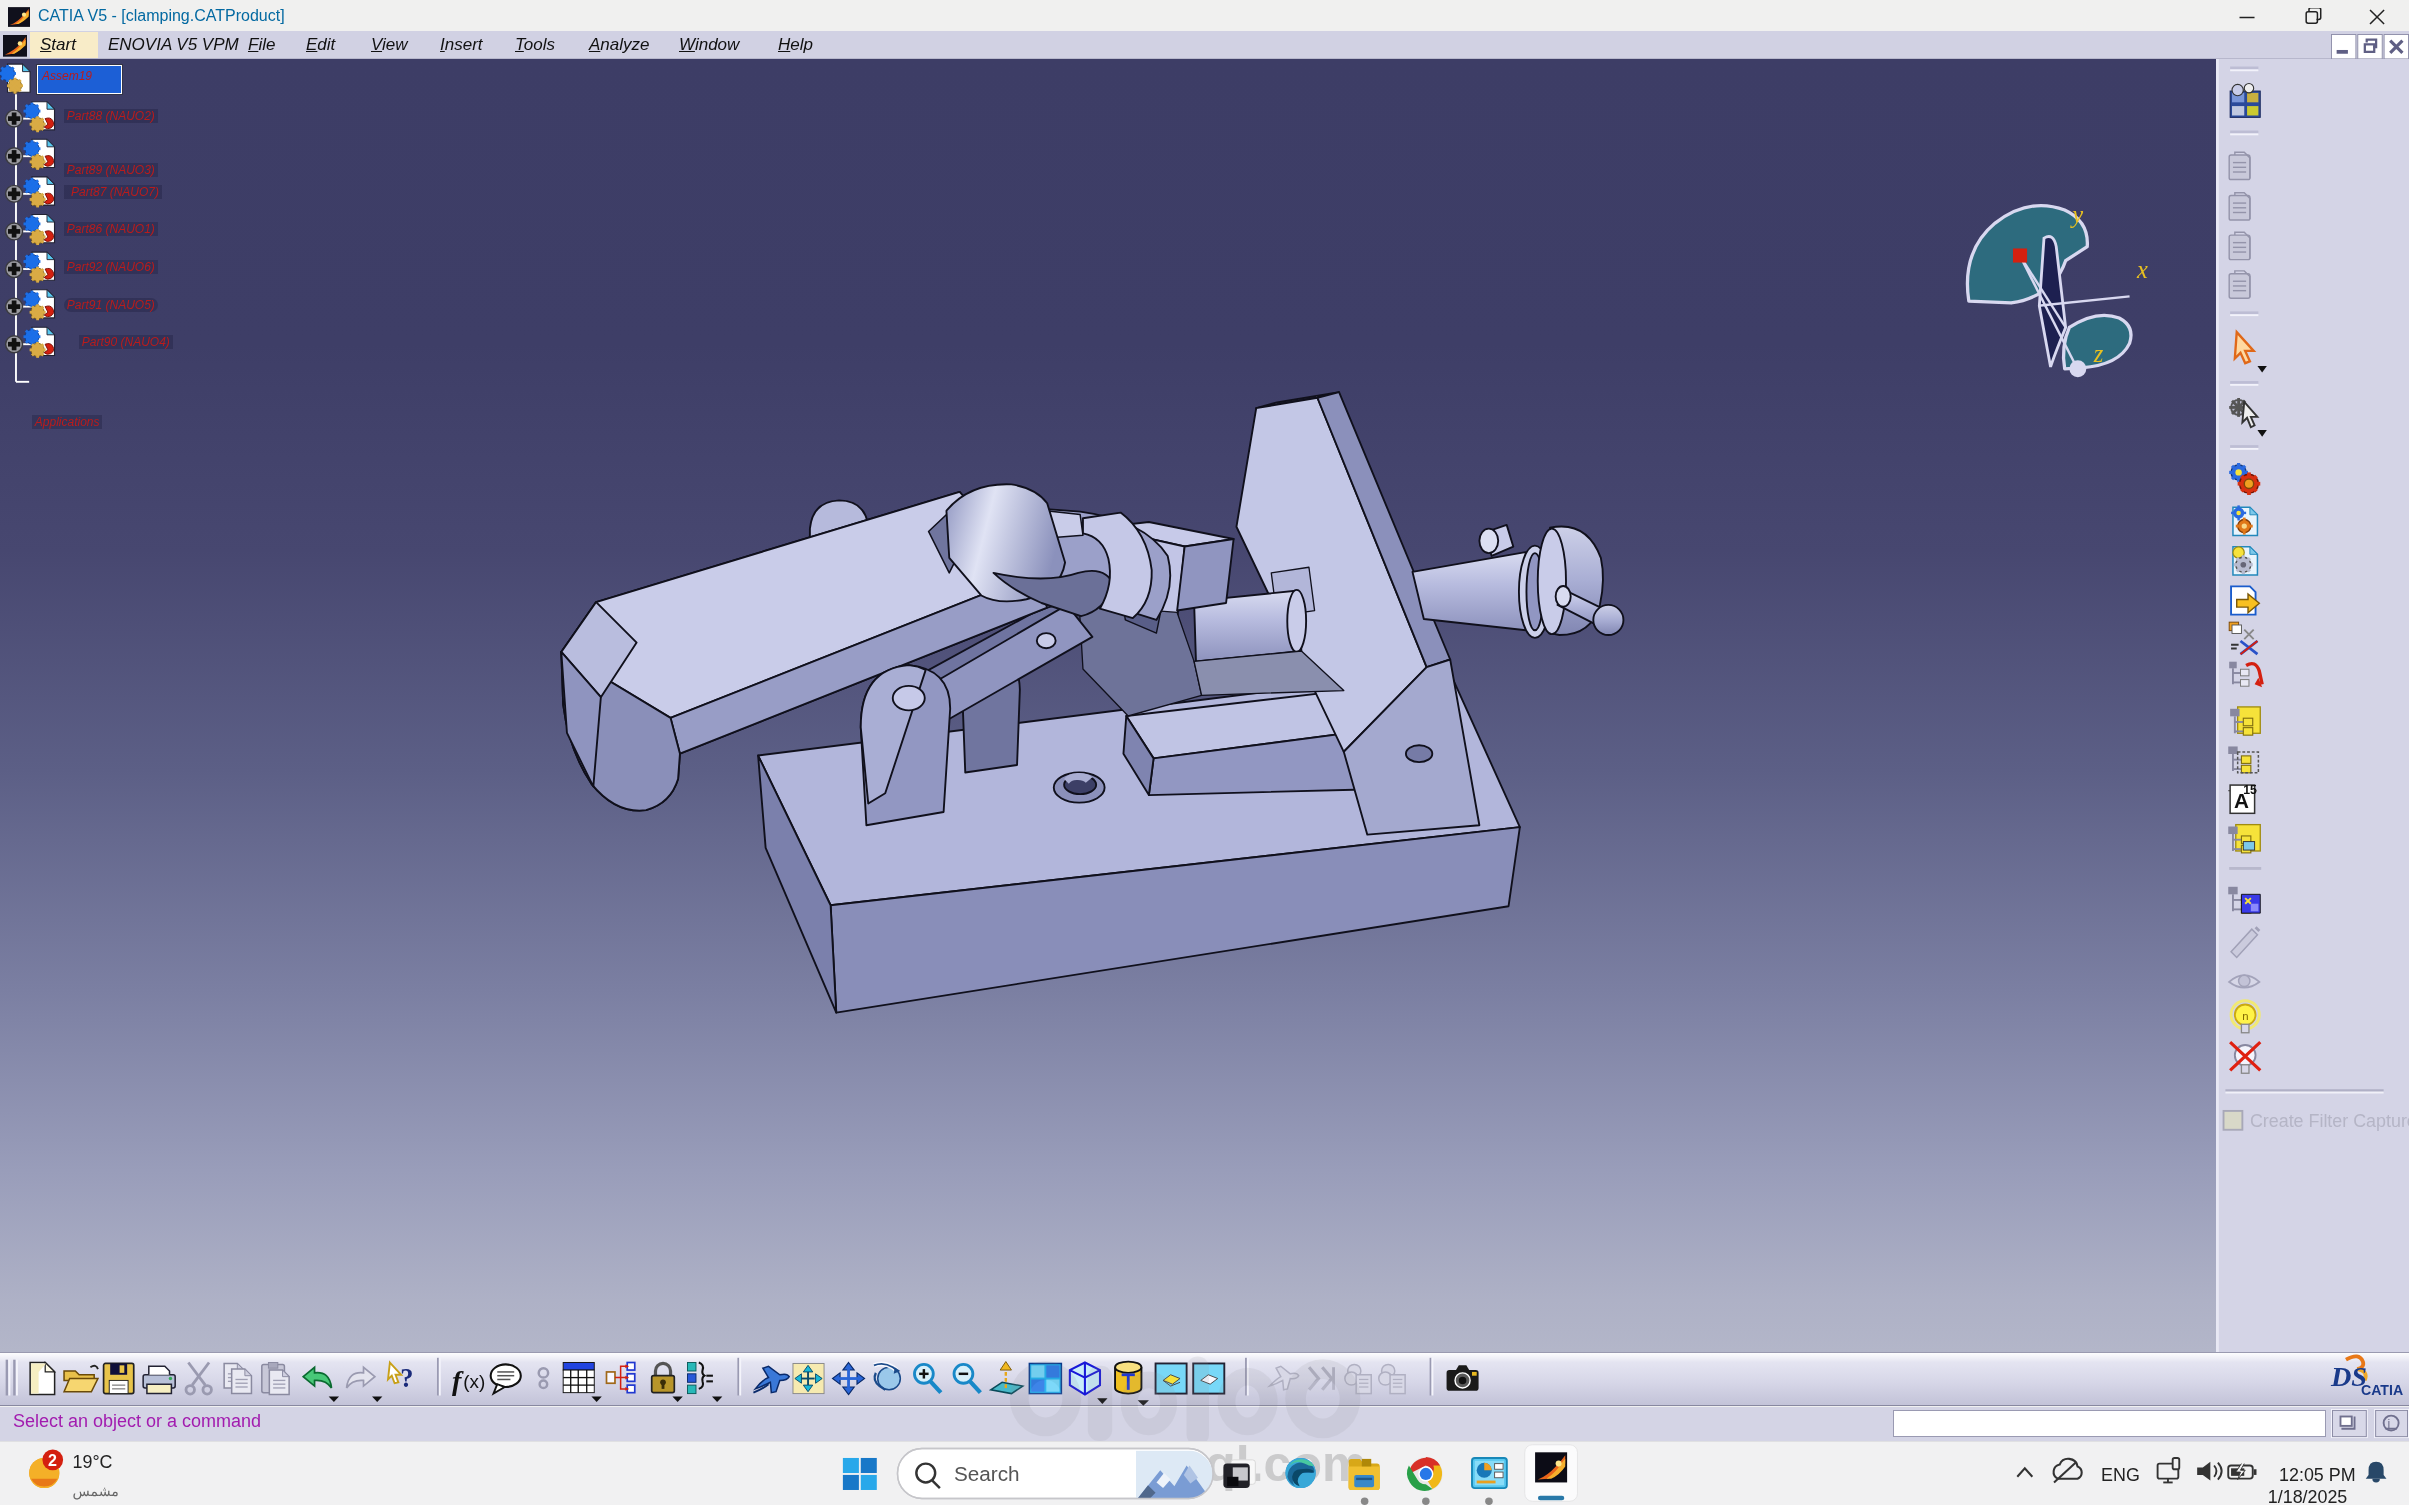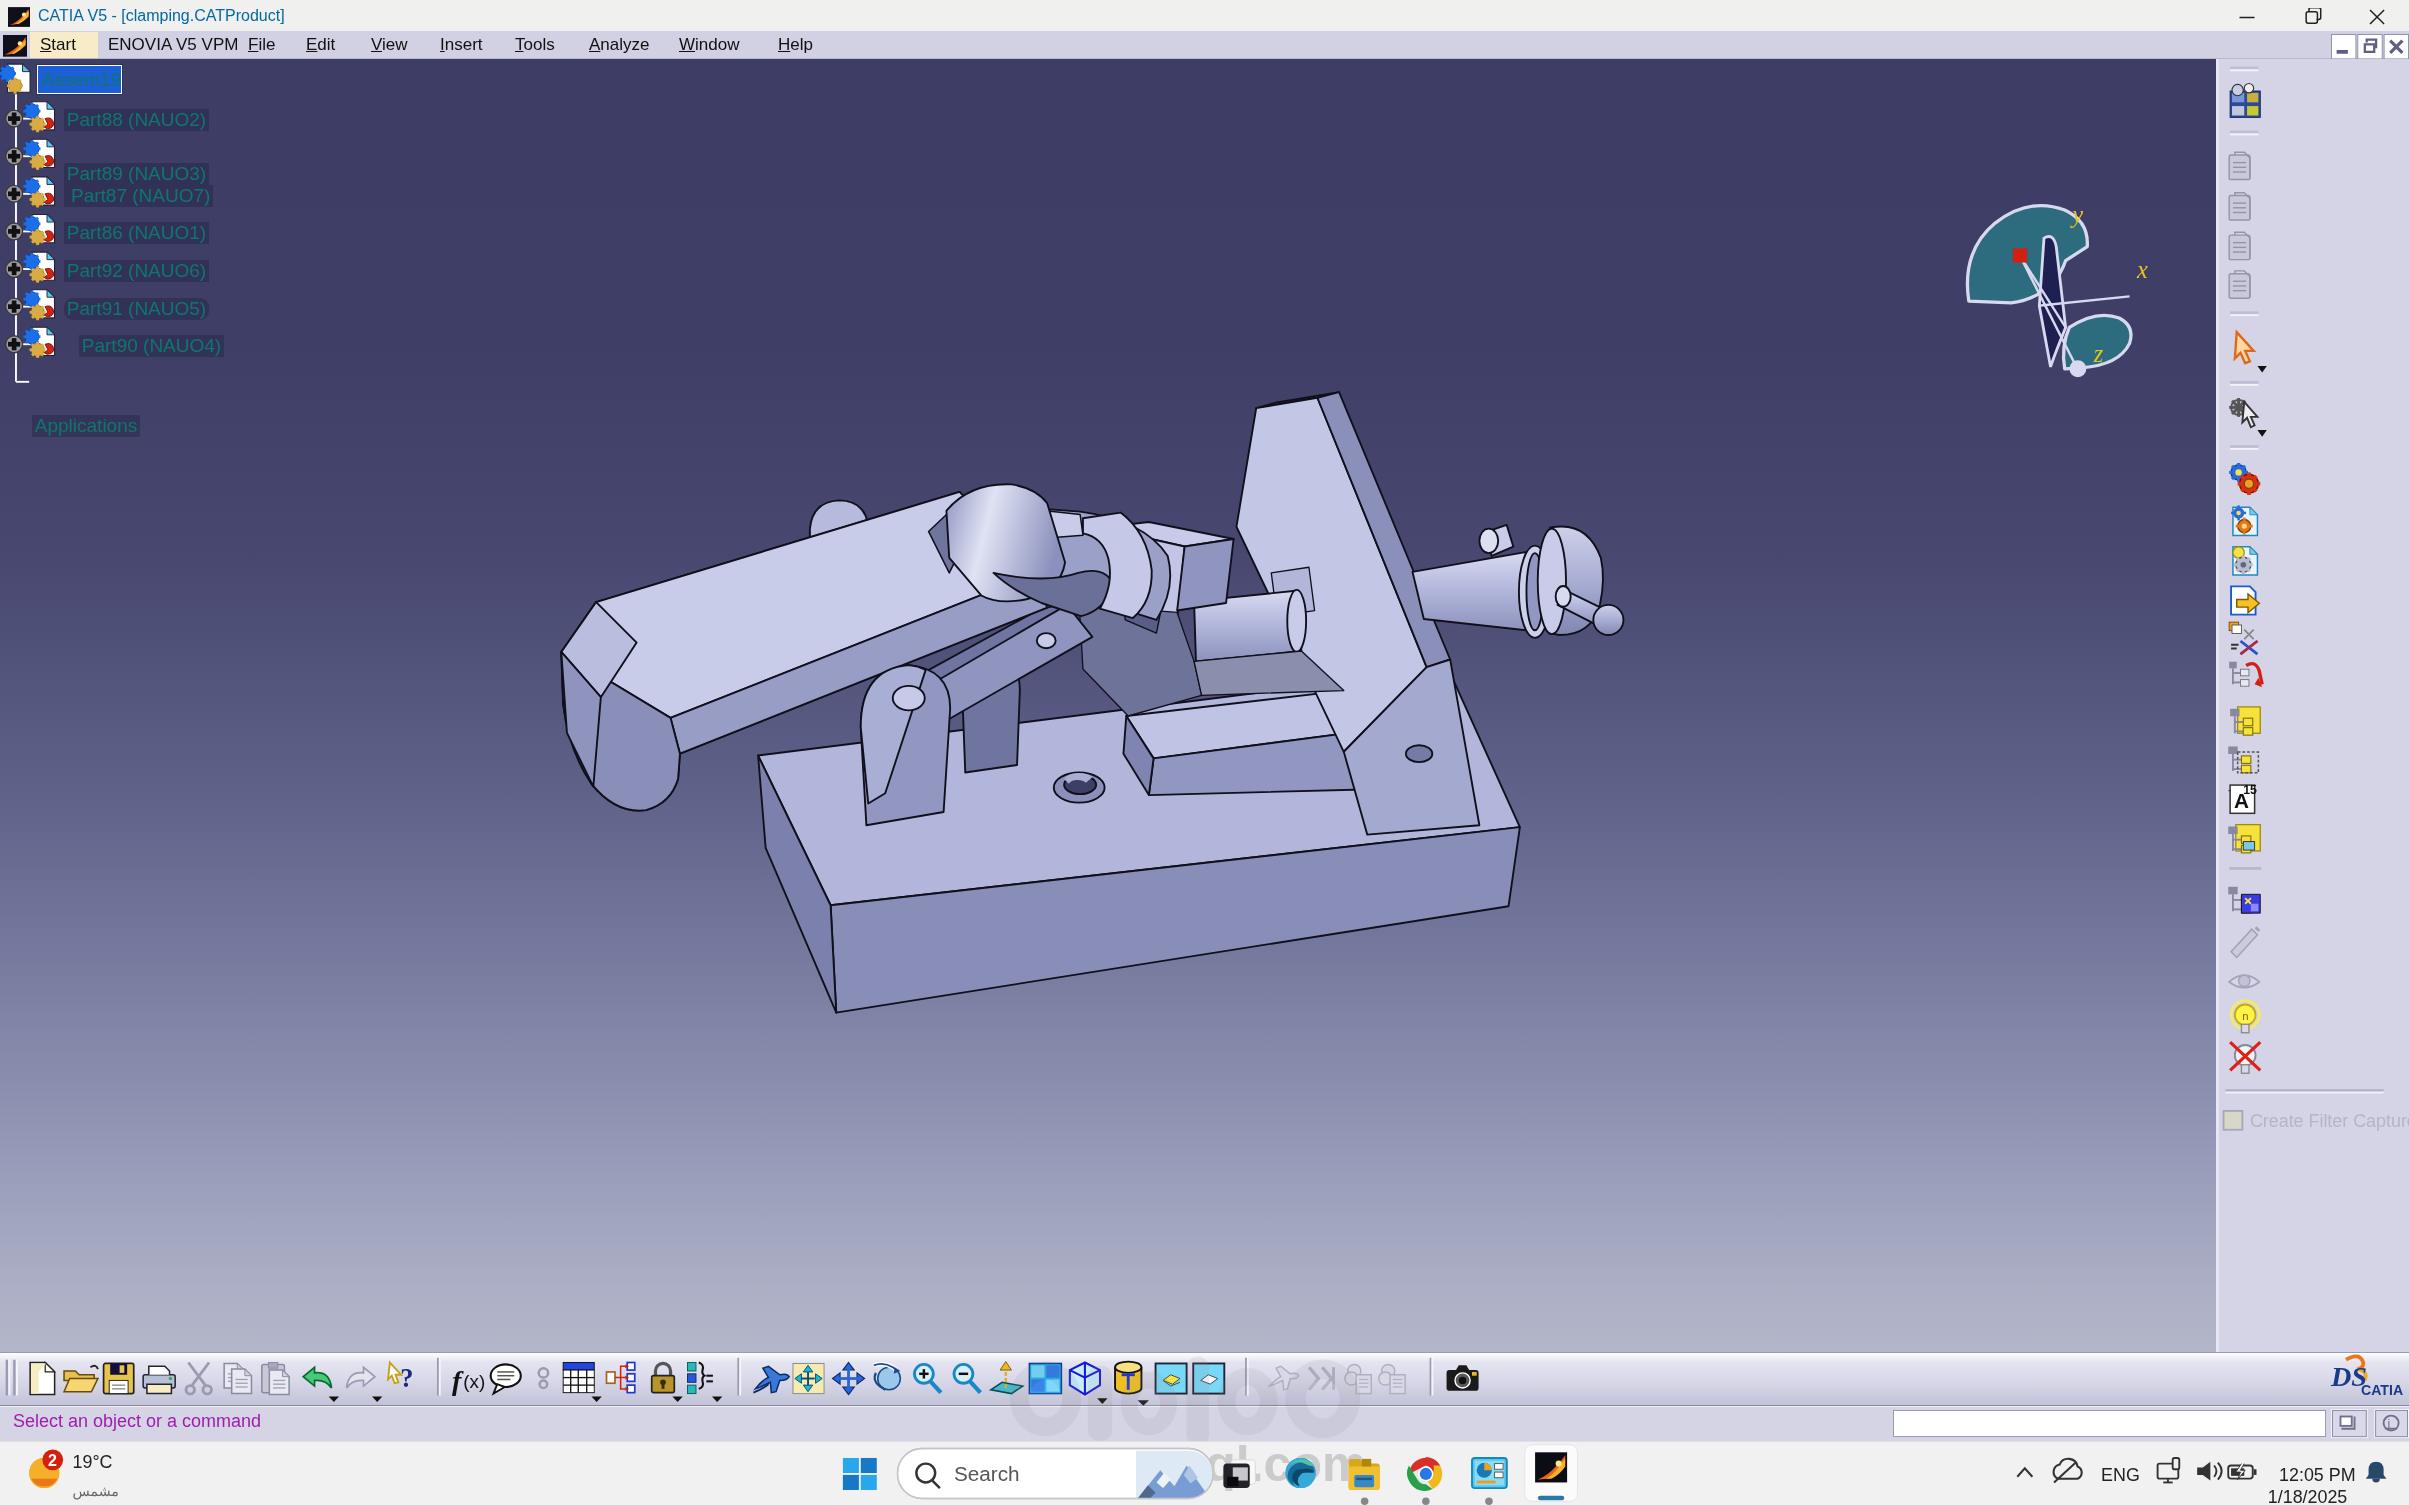--- a/index.html
+++ b/index.html
@@ -4,37 +4,37 @@
 <style>
 html,body{margin:0;padding:0;width:2410px;height:1506px;overflow:hidden;}
 *{box-sizing:border-box;}
 body{font-family:"Liberation Sans", sans-serif;position:relative;background:#f0f0f0;}
 .abs{position:absolute;}
 
 #titlebar{left:0;top:0;width:2410px;height:31px;background:#f0f0ef;}
 #titletxt{left:38px;top:6.6px;font-size:16px;color:#0369a1;}
 
 #menubar{left:0;top:31px;width:2410px;height:28px;background:#d1d1e3;border-bottom:0.9px solid #b7b7cc;}
-.mitem{position:absolute;top:35px;font-size:17px;color:#111;}
+.mitem{position:absolute;top:35px;font-size:17px;color:#111;font-style:italic;}
 u{text-decoration:underline;}
 
 #viewport{left:0;top:59px;width:2216px;height:1293px;
  background:linear-gradient(to bottom,#3d3d66 0%,#3e3e67 22%,#474770 38%,#5c5f86 55%,#7b7fa2 72%,#999dba 86%,#aeb1c6 96%,#b3b6c9 100%);}
 
 #rightpanel{left:2216px;top:59px;width:194px;height:1293px;background:#d4d4e6;}
 
 #bottombar{left:0;top:1352px;width:2410px;height:54px;background:linear-gradient(to bottom,#fdfdfe 0%,#e4e4f1 18%,#d7d7e8 55%,#c3c3d8 100%);border-top:0.9px solid #9a9ab0;border-bottom:0.9px solid #8888a0;}
 
 #statusbar{left:0;top:1407px;width:2410px;height:34px;background:#d4d4e5;}
 #statustxt{left:13px;top:1411px;font-size:18px;color:#a21caf;}
 #statusfield{left:1893px;top:1410px;width:433px;height:27px;background:#fff;border:0.9px solid #9a9ab2;}
 
 #taskbar{left:0;top:1441px;width:2410px;height:65px;background:#f1f1f2;border-top:0.9px solid #e0e0e2;}
 
-.treetxt{position:absolute;color:#0f766e;font-size:19px;white-space:nowrap;}
+.treetxt{position:absolute;color:#b91c1c;font-size:12px;white-space:nowrap;font-style:italic;}
 .treebg{background:rgba(30,30,60,0.35);padding:0 2.8px;}
 
 #wm{left:1058px;top:1435px;font-size:50px;color:rgba(128,128,133,0.34);letter-spacing:0px;font-weight:bold;}
 </style>
 </head>
 <body>
 <div class="abs" id="viewport"></div>
 <div class="abs" id="rightpanel"></div>
 <div class="abs" id="titlebar"></div>
 <svg class="abs" style="left:7.5px;top:6.6px" width="22.6" height="20" viewBox="0 0 24 21">

